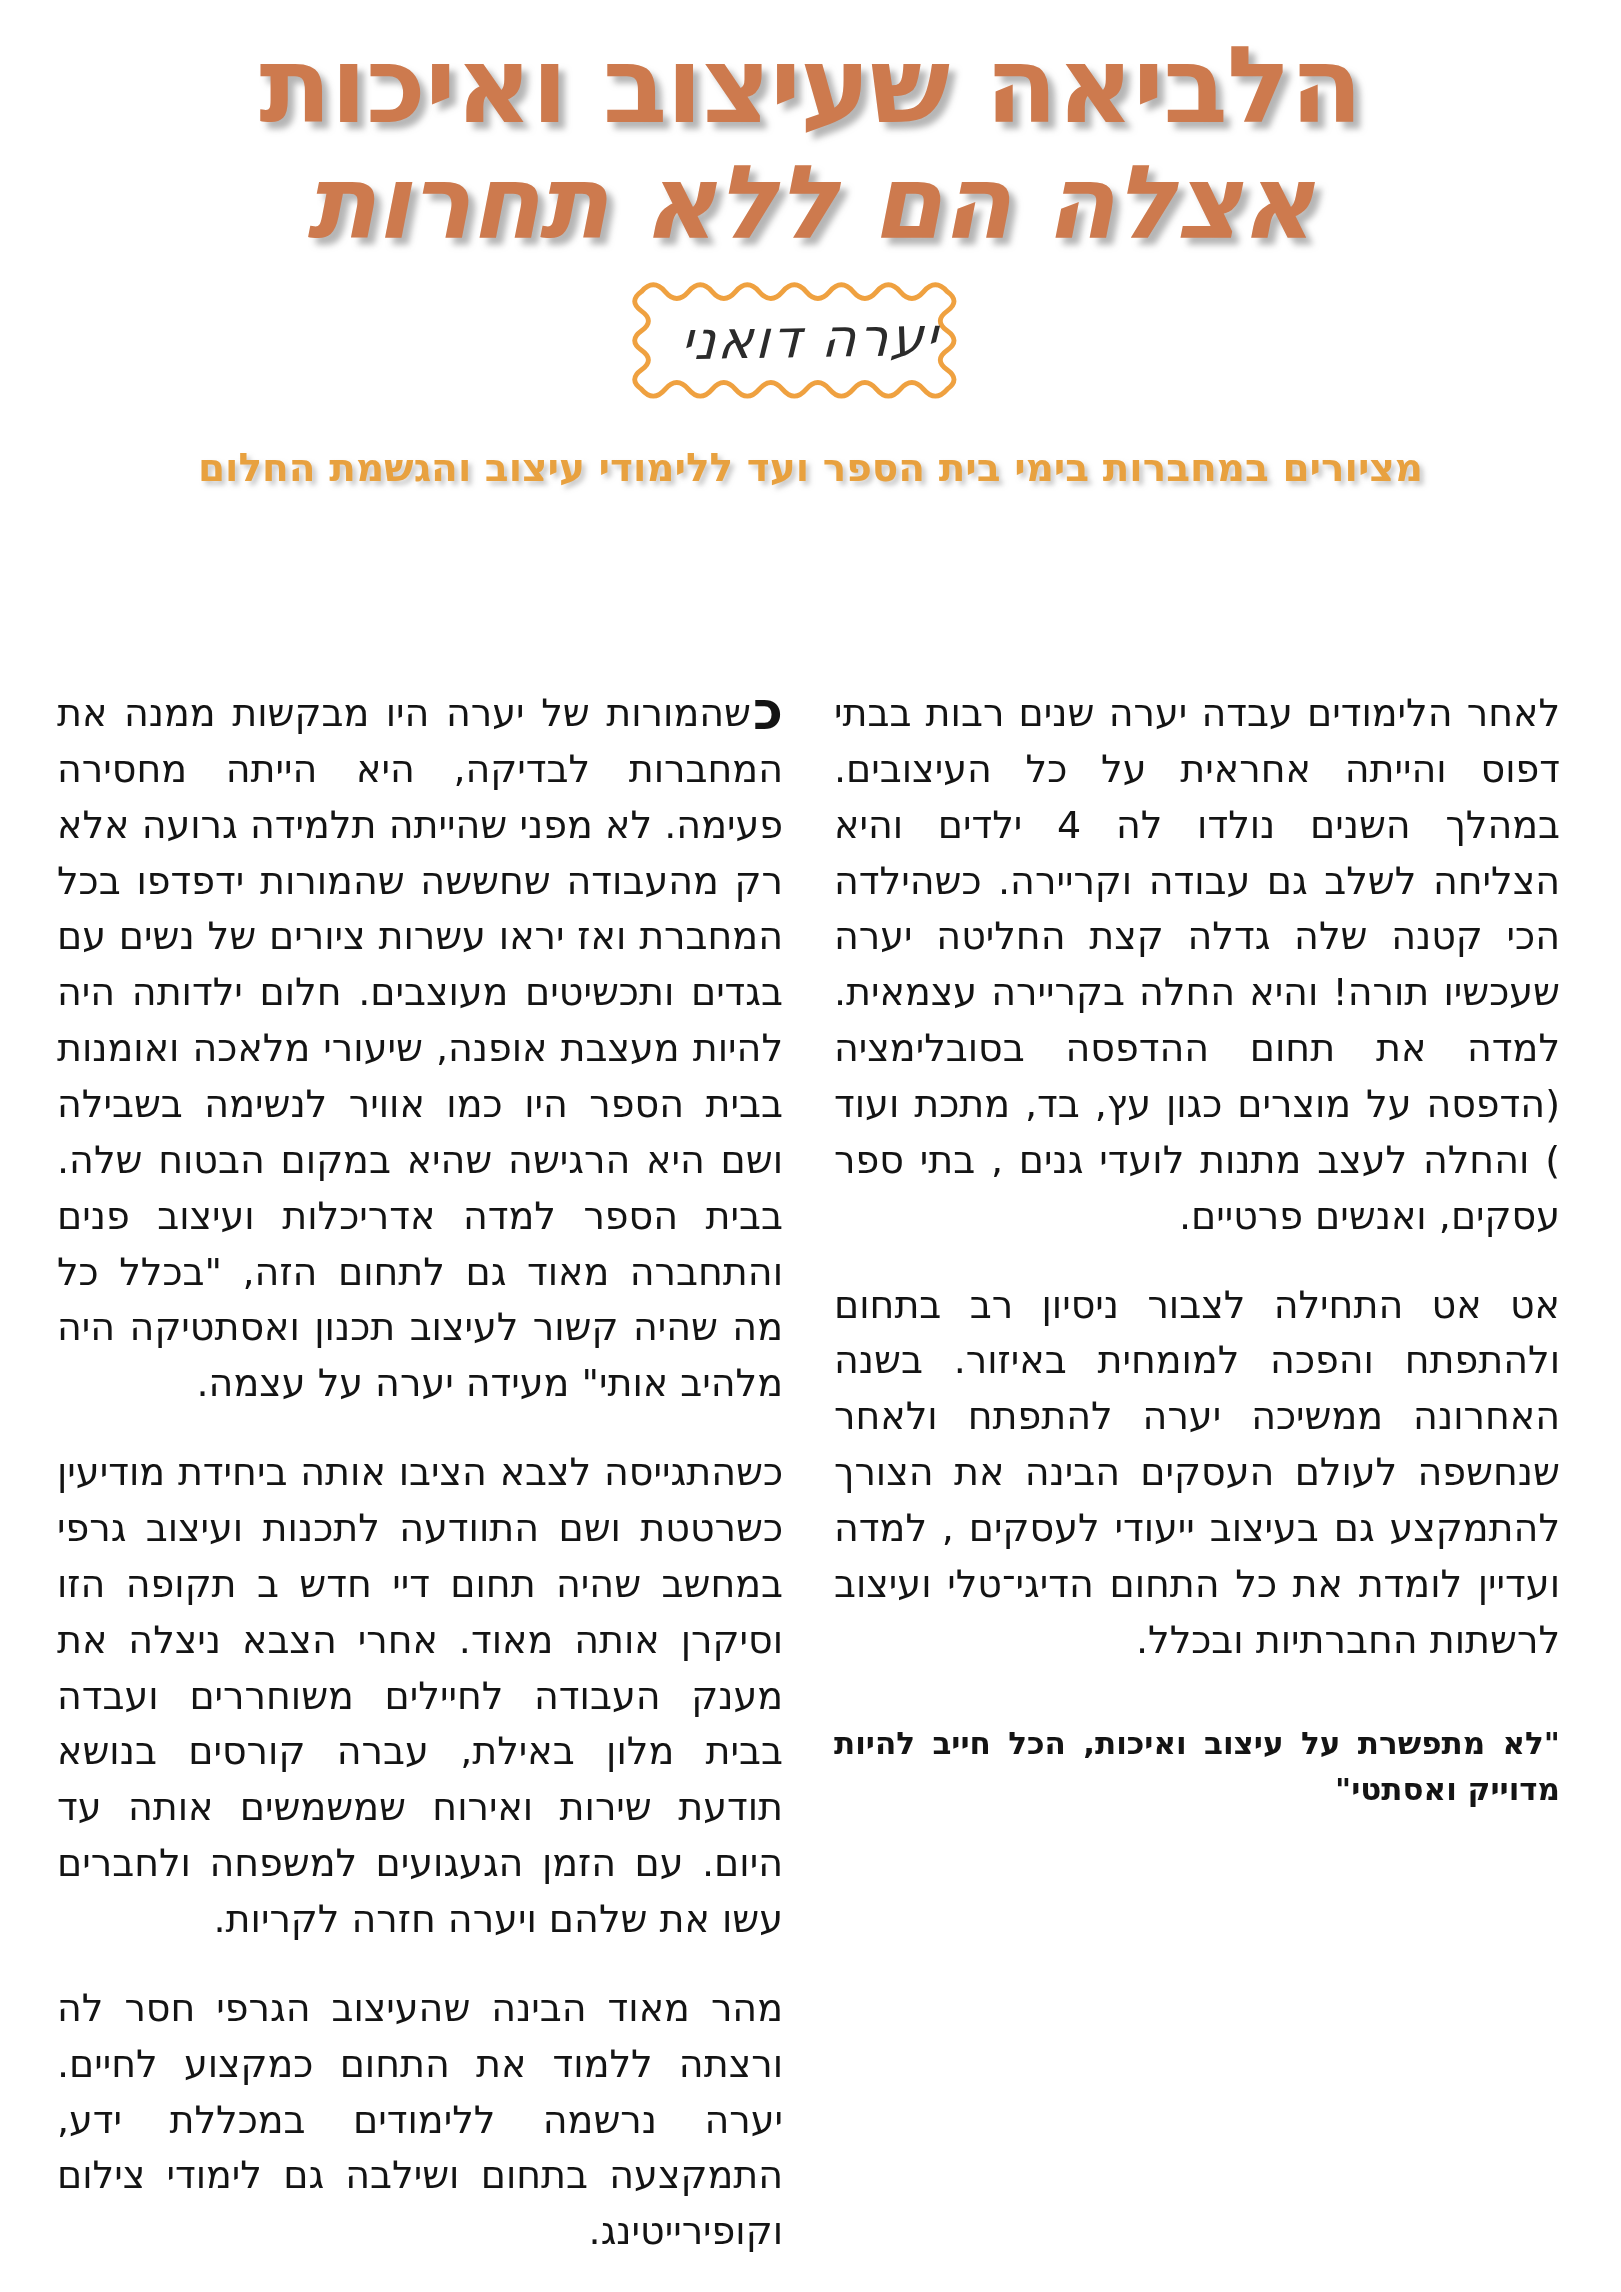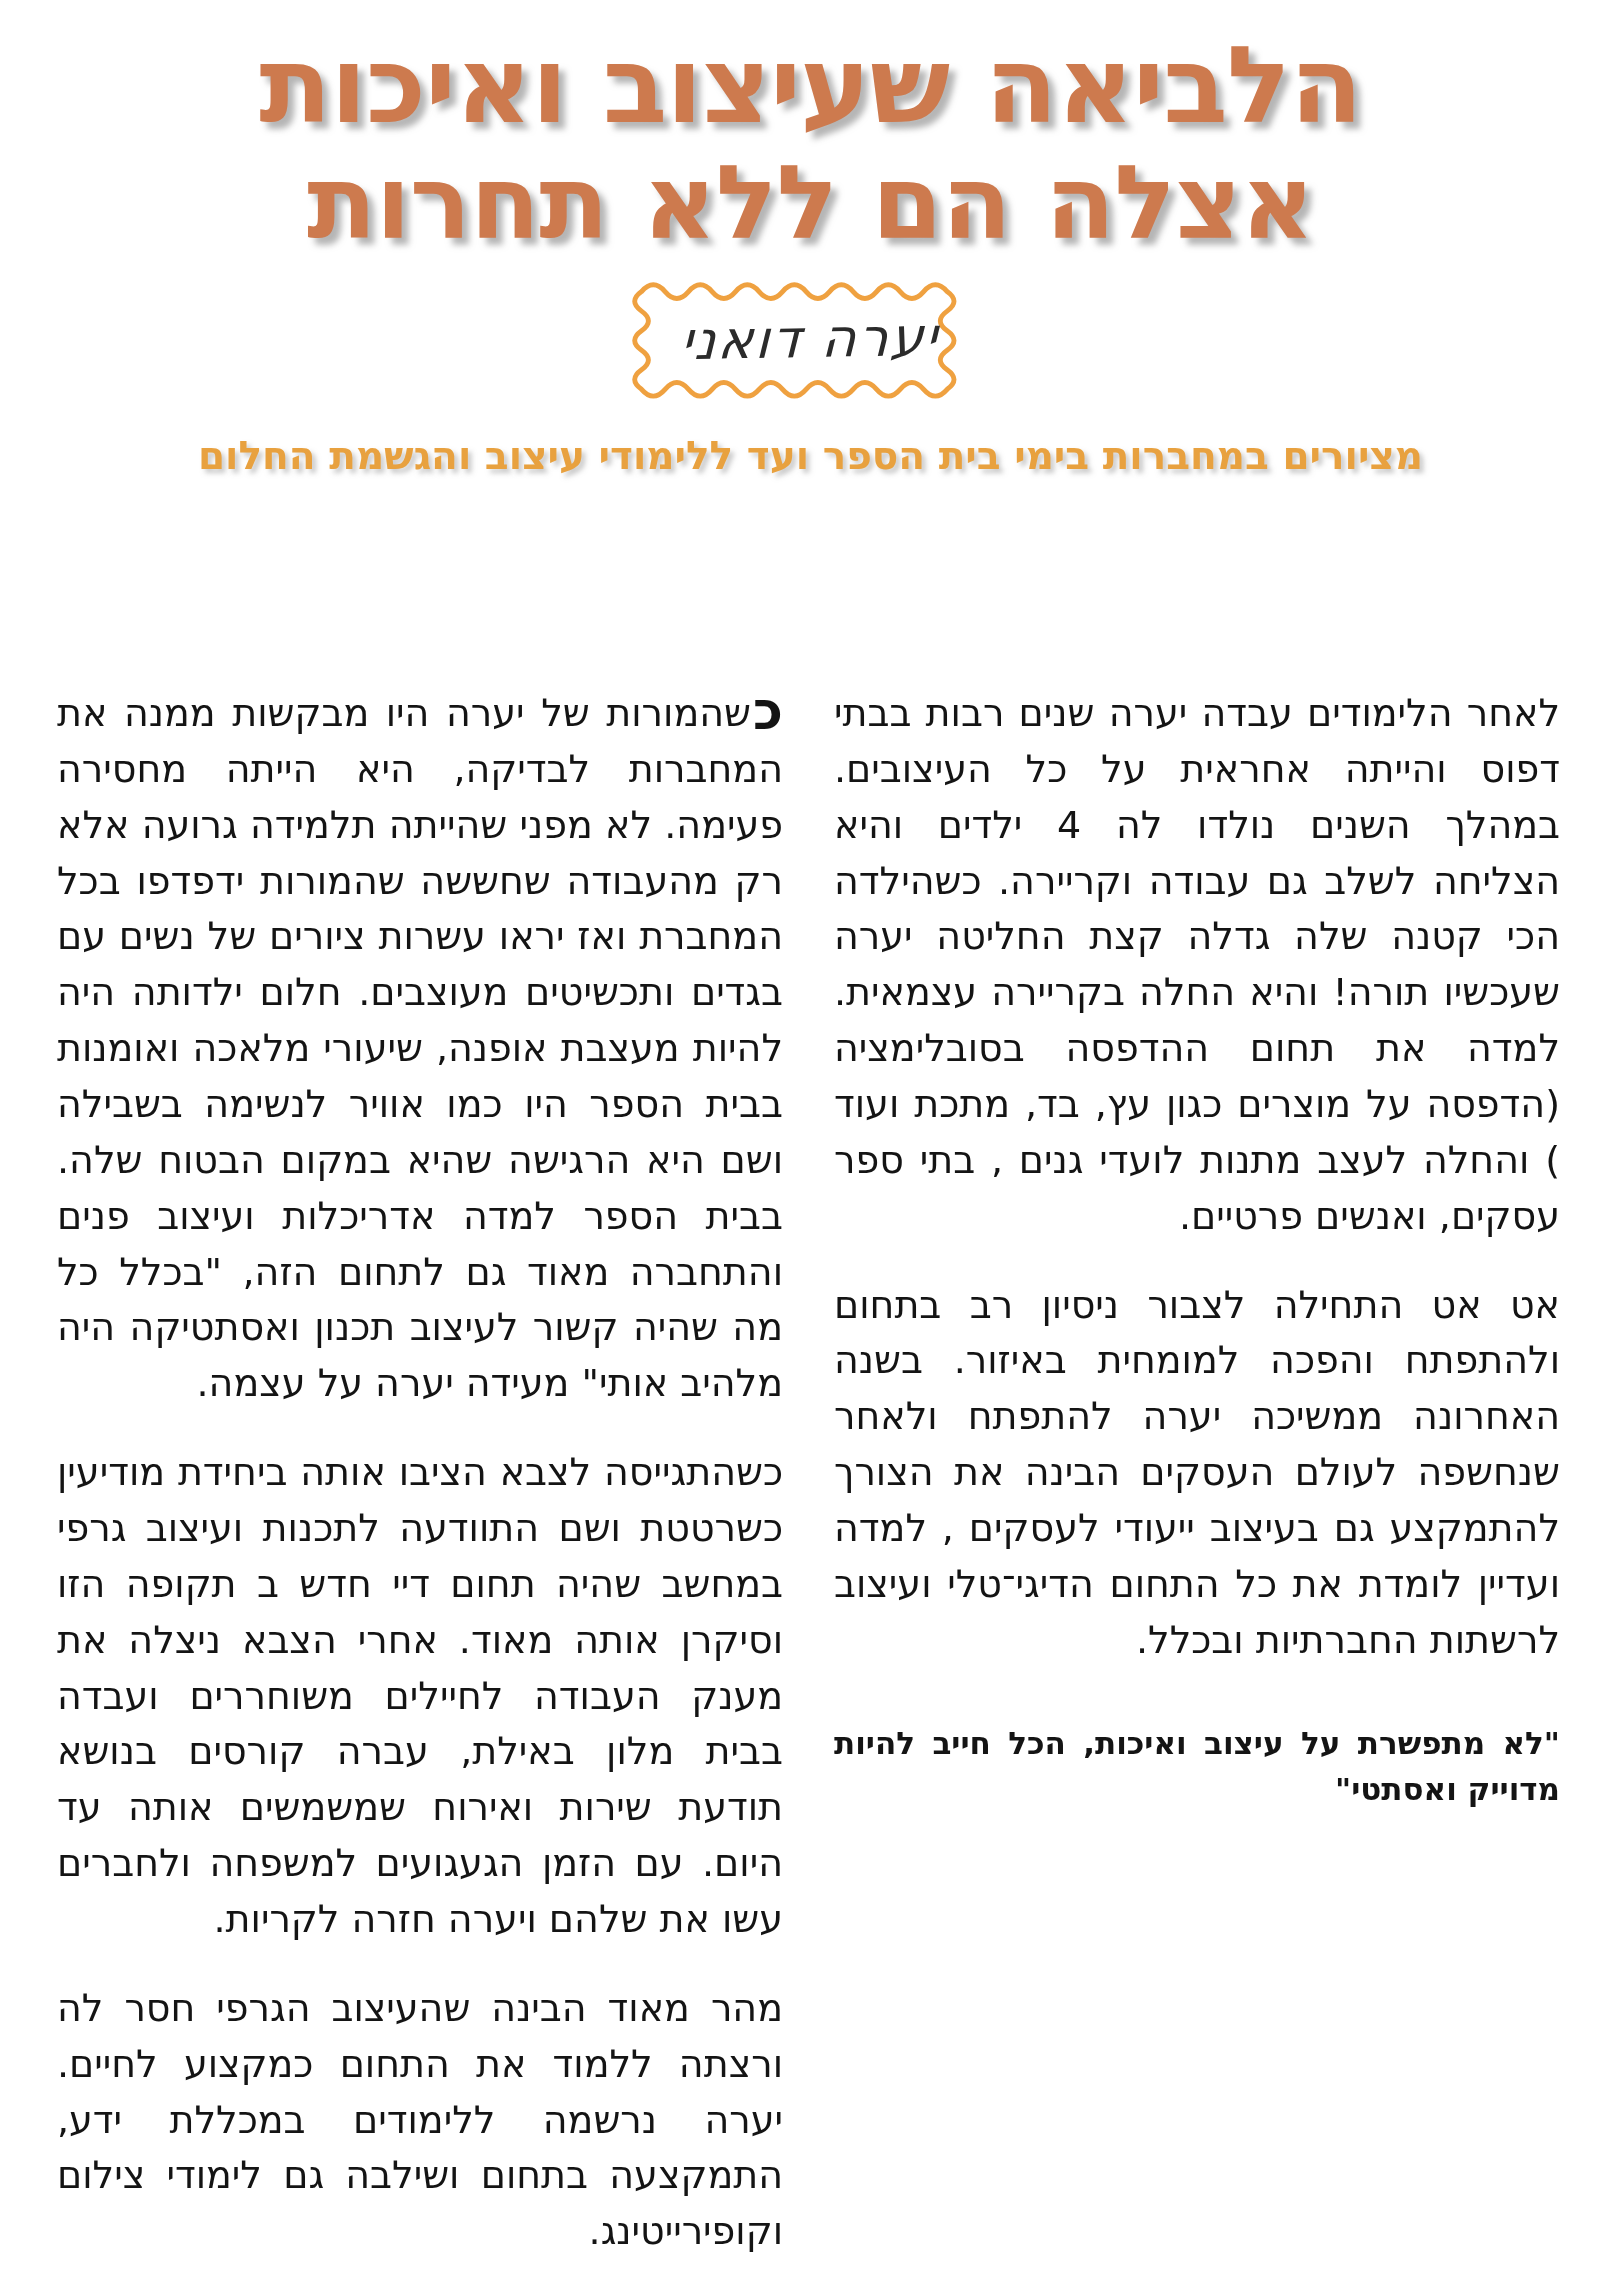--- a/index.html
+++ b/index.html
@@ -33,20 +33,21 @@
     color: #cd7a4e;
     font-size: 106px;
     line-height: 1.12;
     letter-spacing: -1px;
     white-space: nowrap;
     text-shadow: 6.9px 6.9px 6.9px rgba(120,120,120,0.55);
     direction: rtl;
   }
   .title-line.line2 {
     font-size: 102px;
+    font-style: italic;
   }
 
   
   .badge-wrap {
     display: flex;
     justify-content: center;
     margin-top: 13.7px;
   }
   .badge {
     position: relative;
@@ -69,21 +70,21 @@
     font-size: 53px;
     color: #2b2b2b;
     font-style: italic;
     font-weight: 500;
     letter-spacing: 2px;
     transform: skewX(-4deg) rotate(-1deg);
   }
 
   
   .subtitle {
-    margin: 27px 88px 0 88px;
+    margin: 39px 88px 0 88px;
     text-align: center;
     color: #e8a13f;
     font-weight: bold;
     font-size: 39px;
     line-height: 1.32;
     text-shadow: 3.9px 3.9px 4.9px rgba(150,150,150,0.5);
   }
 
   
   .columns {

